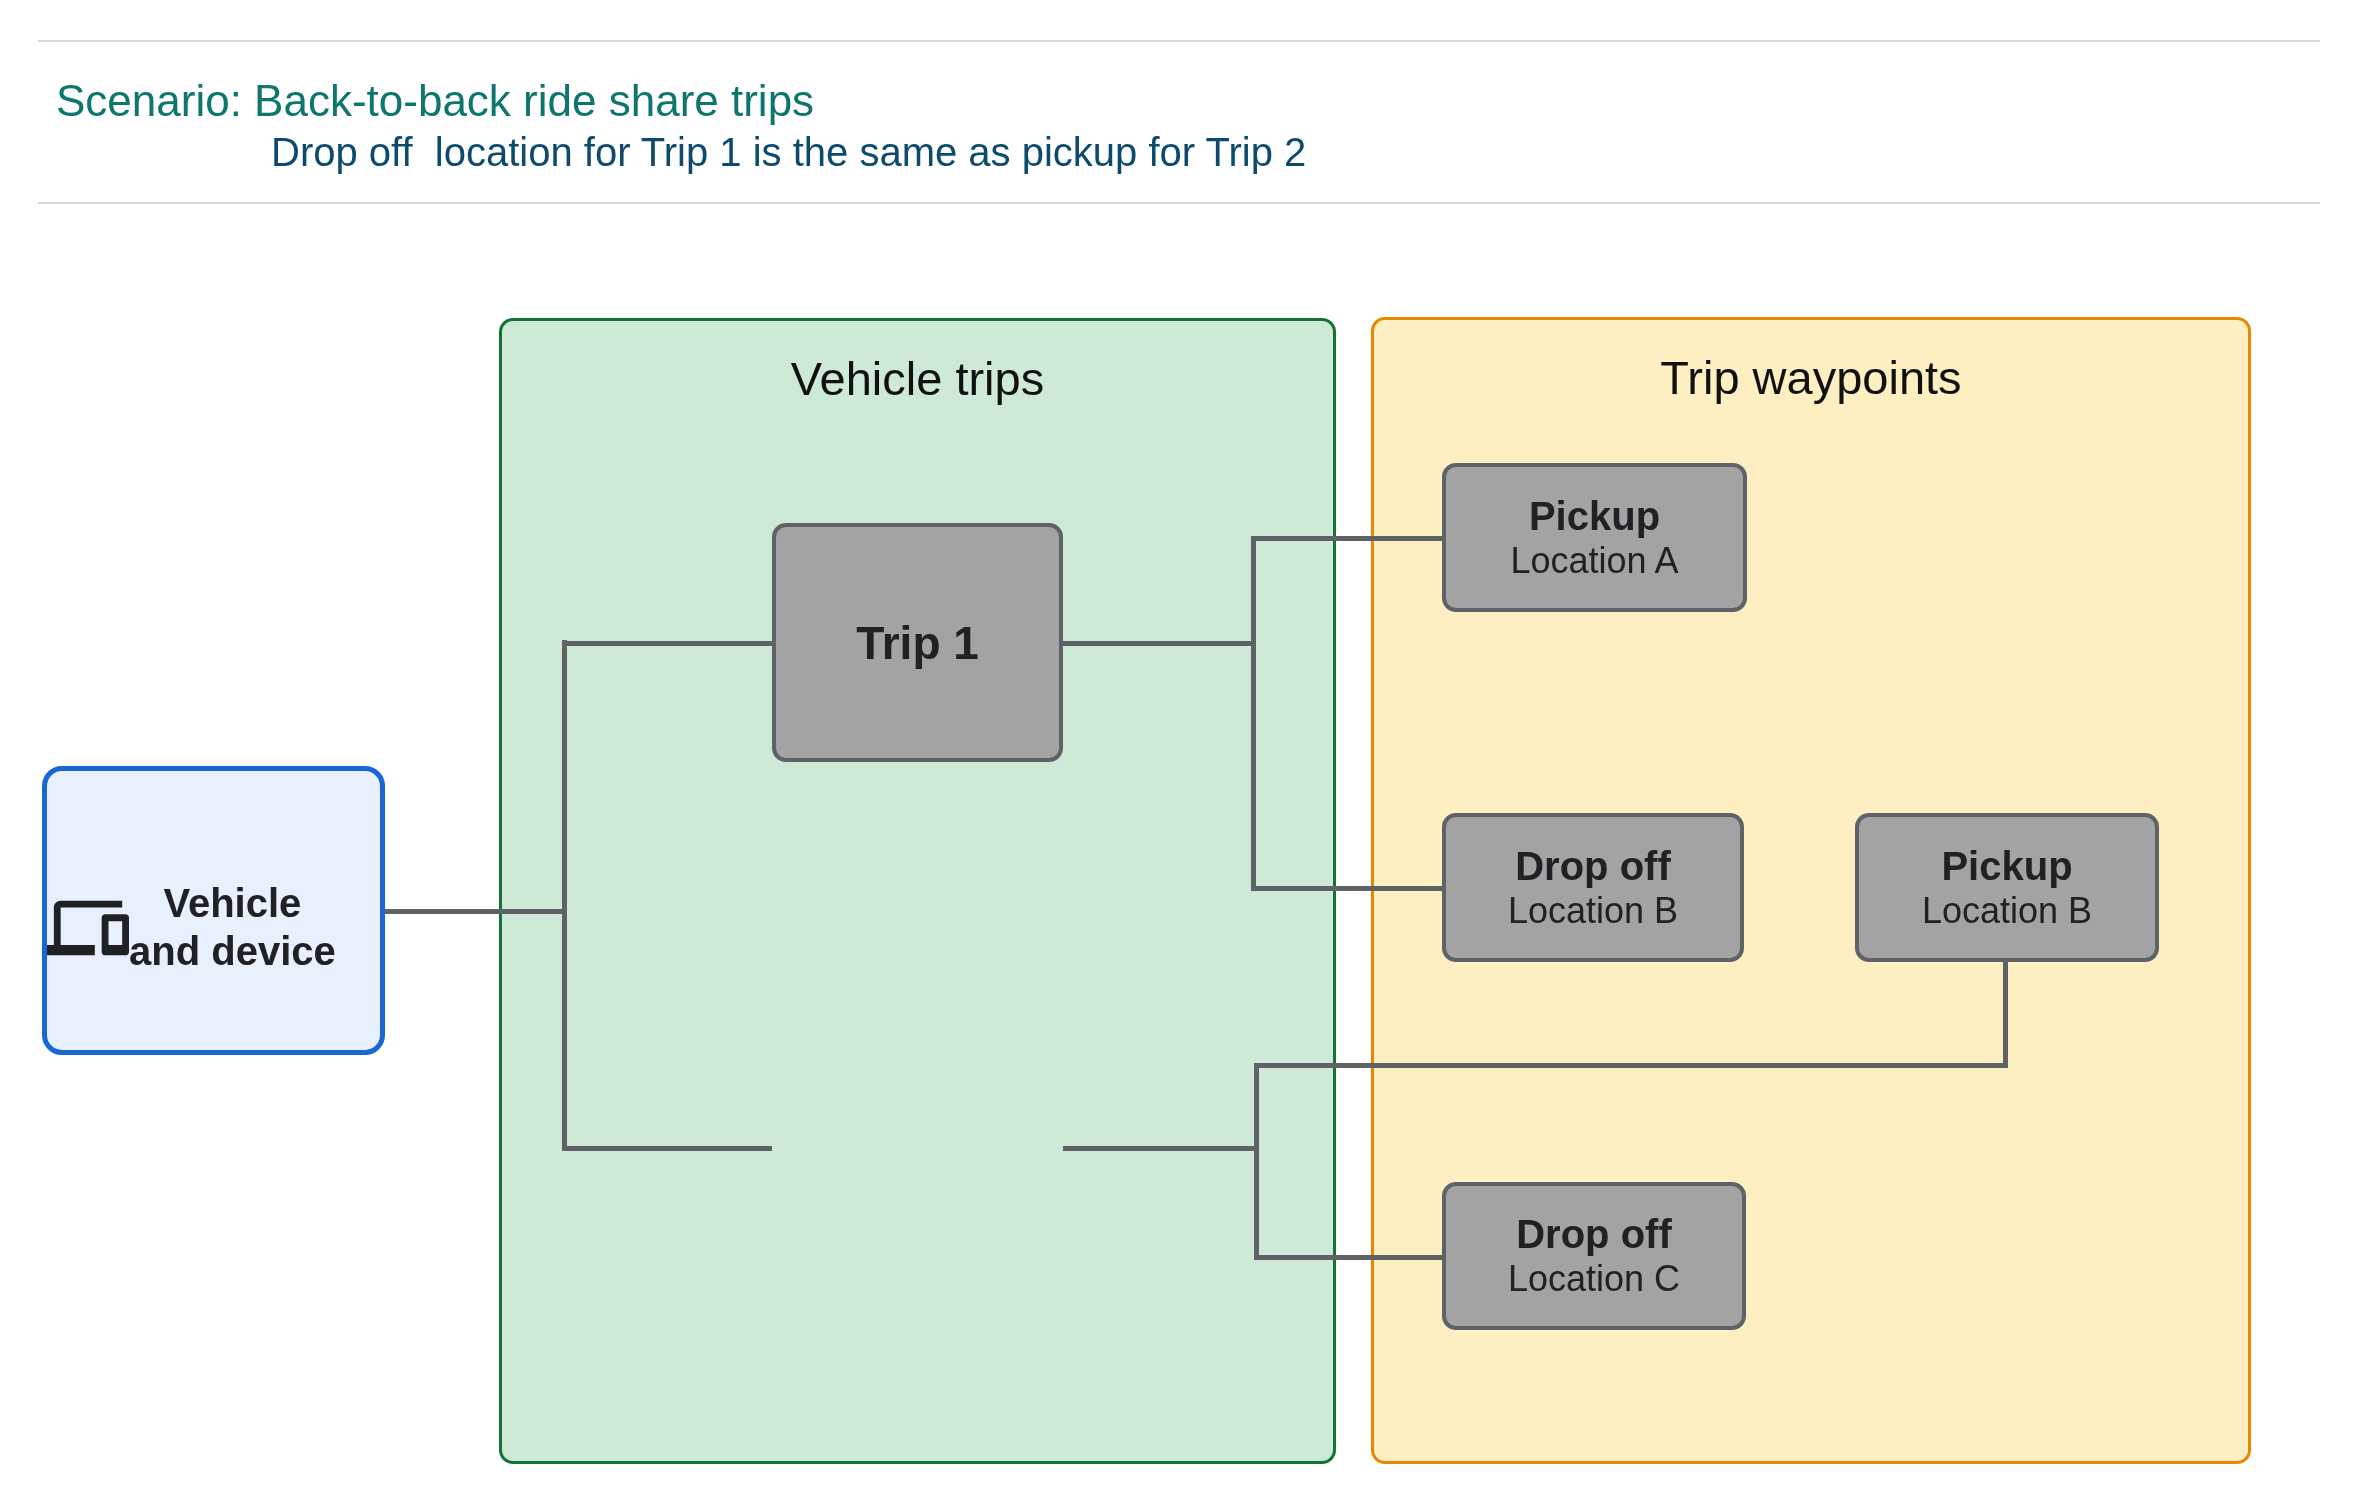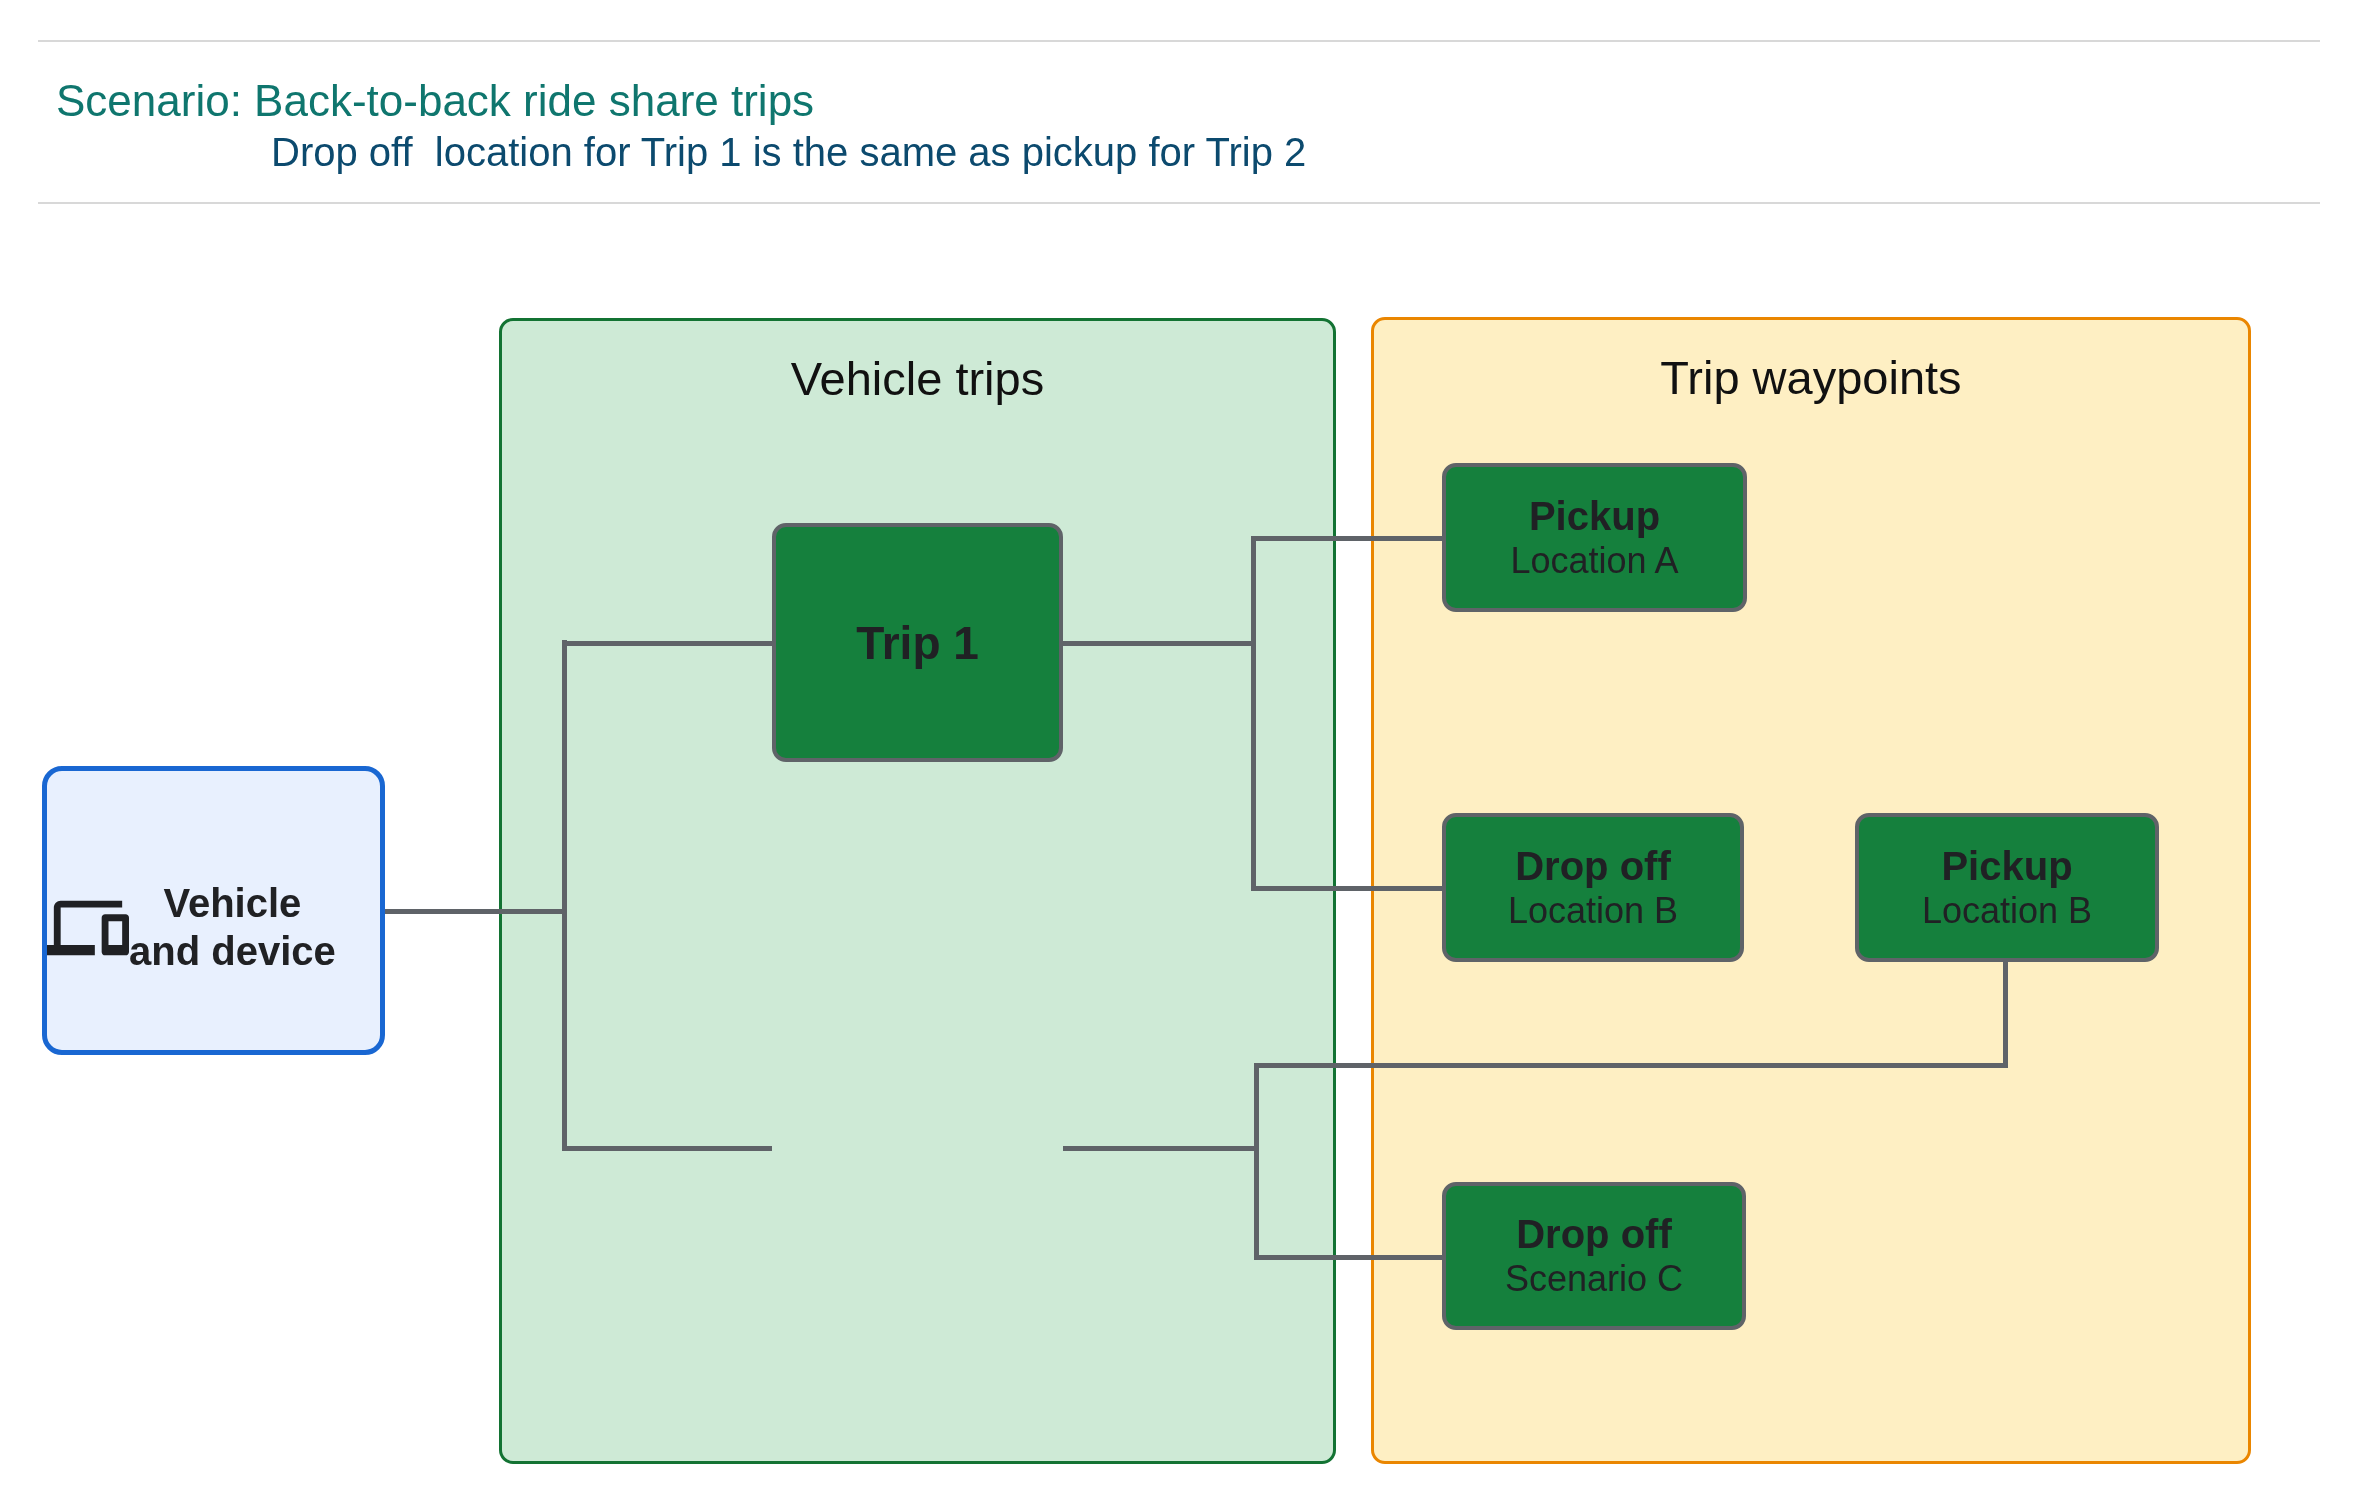--- a/index.html
+++ b/index.html
@@ -22,21 +22,21 @@
   .panel{position:absolute; border-radius:14px; z-index:1;}
   .panel.green{left:499px; top:318px; width:831px; height:1140px;
     background:var(--trips-panel-fill); border:3px solid var(--trips-panel-border);}
   .panel.yellow{left:1371px; top:317px; width:874px; height:1141px;
     background:var(--waypoints-panel-fill); border:3px solid var(--waypoints-panel-border);}
   .panel-title{position:absolute; left:0; top:30px; width:100%; text-align:center;
     font-size:47px; font-weight:500; color:#111;}
 
   .connector{position:absolute; background:var(--connector); z-index:2;}
 
-  .node{position:absolute; background:#15803d; border:4px solid var(--node-border);
+  .node{position:absolute; background:#a3a3a3; border:4px solid var(--node-border);
     border-radius:14px; z-index:3; display:flex; flex-direction:column;
     align-items:center; justify-content:center; box-sizing:border-box;}
   .trip-label{font-size:46px; font-weight:bold;}
   .wp-title{font-size:40px; font-weight:bold; line-height:1.15;}
   .wp-sub{font-size:36px; line-height:1.2; margin-top:0;}
 
   .vehicle{position:absolute; left:42px; top:766px; width:343px; height:289px;
     background:var(--vehicle-fill); border:5px solid var(--vehicle-border);
     border-radius:20px; z-index:3; box-sizing:border-box;
     display:flex; flex-direction:row; align-items:center;}
@@ -102,16 +102,16 @@
   <div class="node" id="wp-b1">
     <div class="wp-title">Drop off</div>
     <div class="wp-sub">Location B</div>
   </div>
   <div class="node" id="wp-b2">
     <div class="wp-title">Pickup</div>
     <div class="wp-sub">Location B</div>
   </div>
   <div class="node" id="wp-c">
     <div class="wp-title">Drop off</div>
-    <div class="wp-sub">Scenario C</div>
+    <div class="wp-sub">Location C</div>
   </div>
 
 </div>
 
 </body></html>

